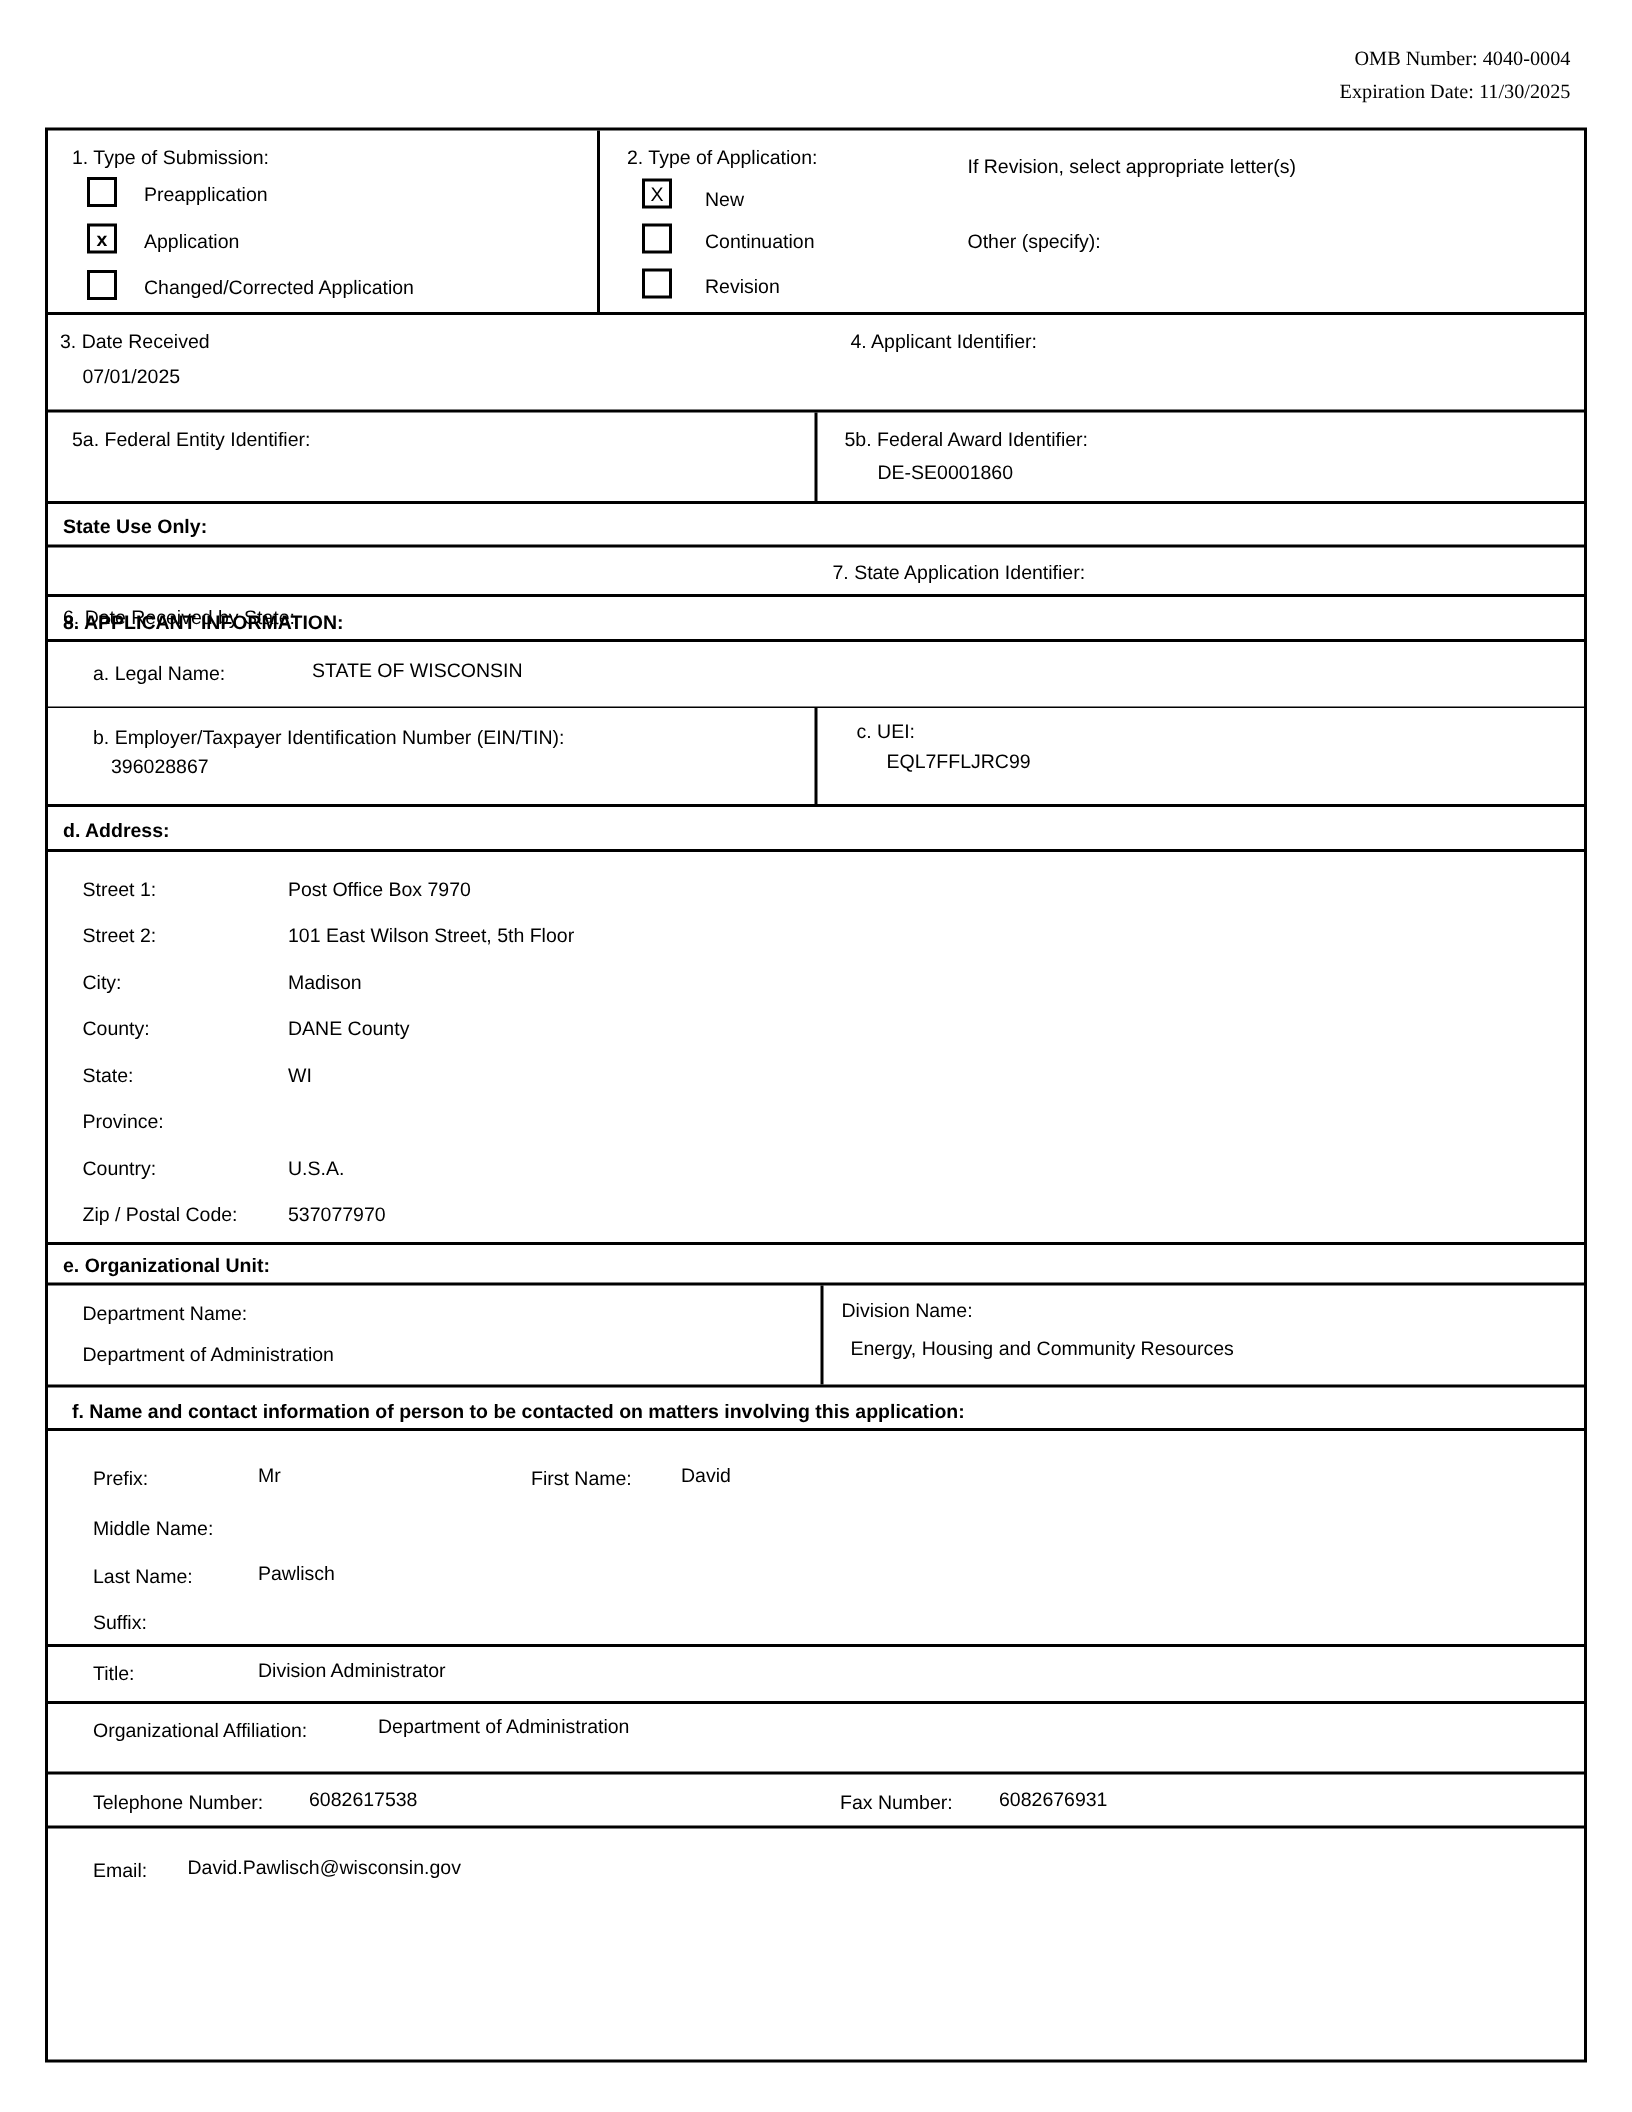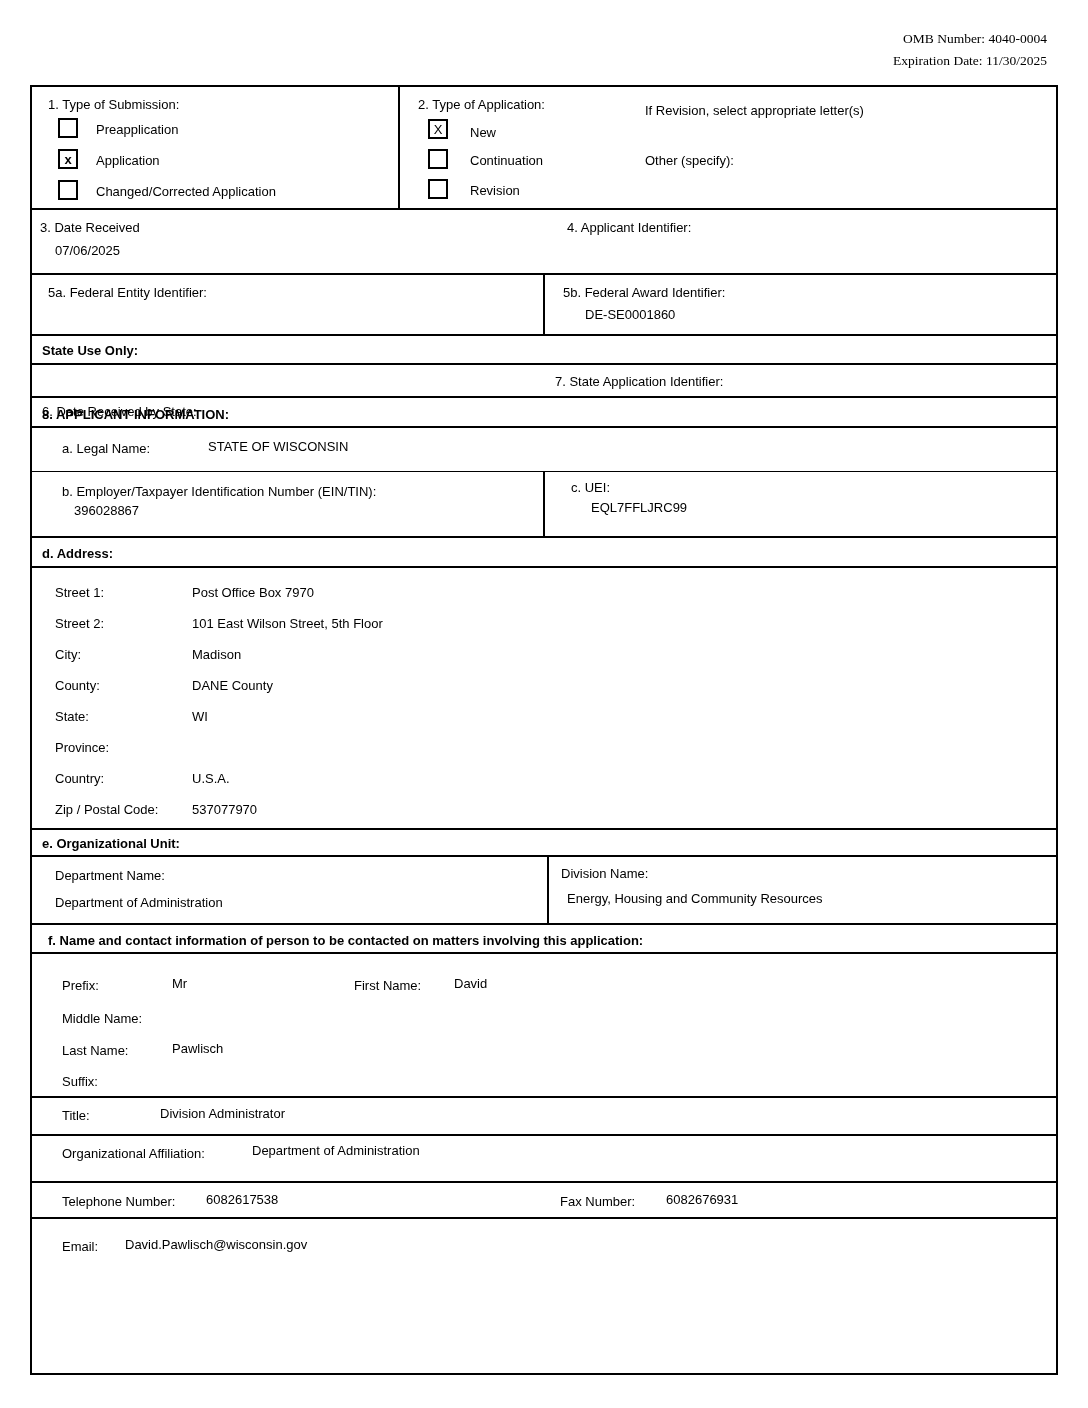--- a/index.html
+++ b/index.html
@@ -107,21 +107,21 @@
         <span class="cb" style="left:28px;top:92px;">
             <span></span>
           </span>
         <span class="abs" style="left:70px;top:96px;">Revision</span>
       </div>
     </div>
 
     <div class="row r34">
       <div class="cell c1">
         <span class="abs" style="left:8px;top:10px;">3. Date Received</span>
-        <span class="abs" style="left:23px;top:33px;">07/06/2025</span>
+        <span class="abs" style="left:23px;top:33px;">07/01/2025</span>
       </div>
       <div class="cell c2">
         <span class="abs" style="left:0;top:10px;">4. Applicant Identifier:</span>
         <span class="abs" style="left:20px;top:33px;"></span>
       </div>
     </div>
 
     <div class="row r5">
       <div class="cell c1 vdiv">
         <span class="abs" style="left:16px;top:10px;">5a. Federal Entity Identifier:</span>
@@ -228,21 +228,21 @@
       <span class="abs" style="left:322px;top:24px;">First Name:</span>
       <span class="abs" style="left:422px;top:22px;">David</span>
       <span class="abs" style="left:30px;top:57px;">Middle Name:</span>
       <span class="abs" style="left:30px;top:89px;">Last Name:</span>
       <span class="abs" style="left:140px;top:87px;">Pawlisch</span>
       <span class="abs" style="left:30px;top:120px;">Suffix:</span>
     </div>
 
     <div class="row r-title">
       <span class="abs" style="left:30px;top:10px;">Title:</span>
-      <span class="abs" style="left:128px;top:8px;">Division Administrator</span>
+      <span class="abs" style="left:140px;top:8px;">Division Administrator</span>
     </div>
 
     <div class="row r-aff">
       <span class="abs" style="left:30px;top:10px;">Organizational Affiliation:</span>
       <span class="abs" style="left:220px;top:7px;">Department of Administration</span>
     </div>
 
     <div class="row r-phone">
       <span class="abs" style="left:30px;top:11px;">Telephone Number:</span>
       <span class="abs" style="left:174px;top:9px;">6082617538</span>

